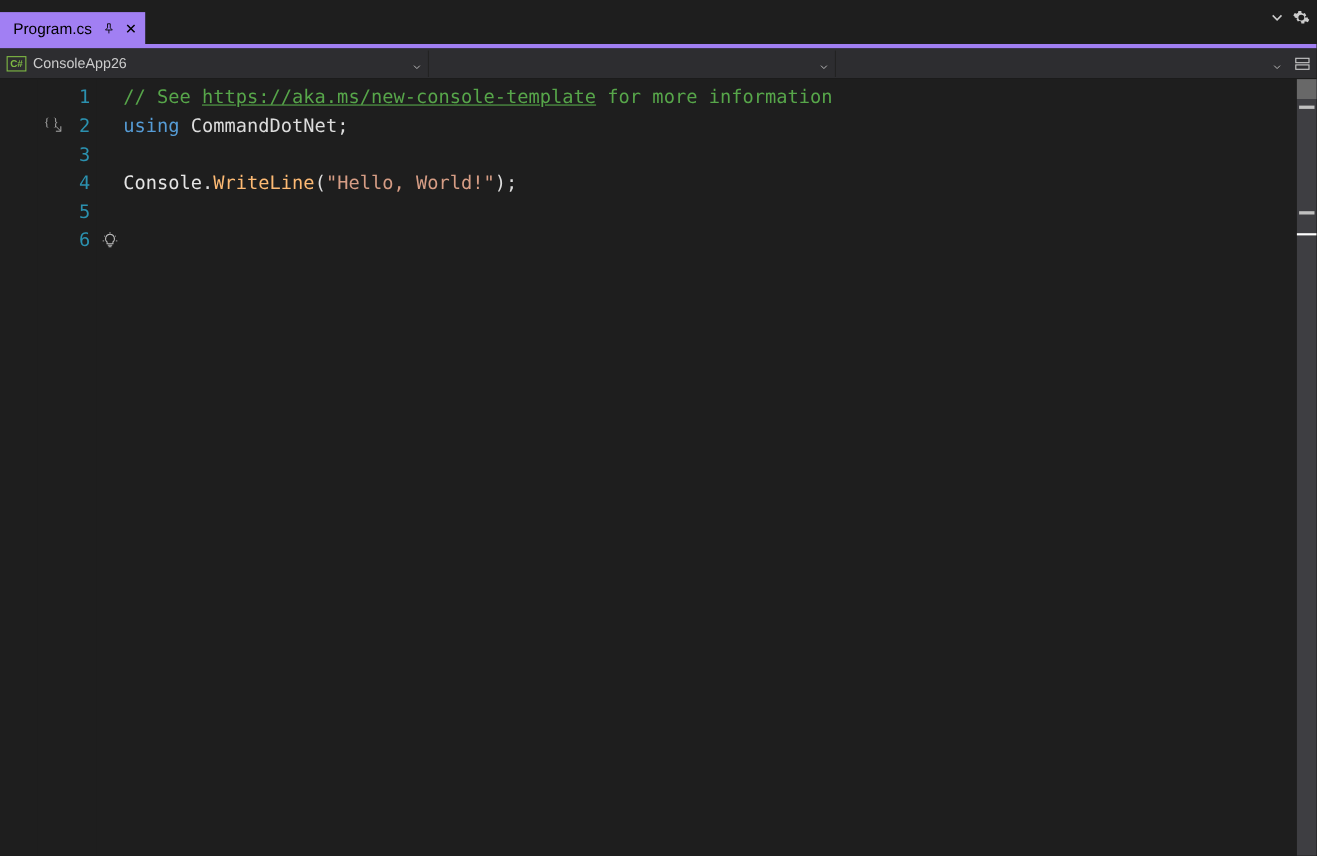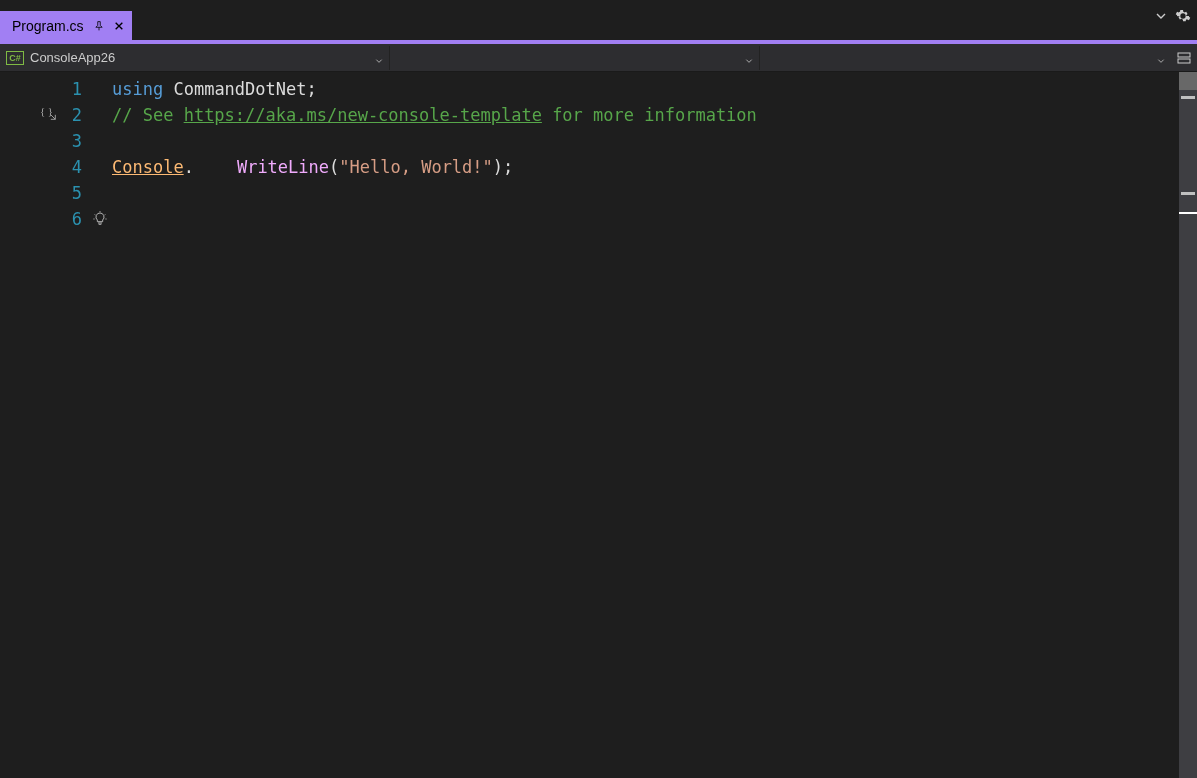--- a/index.html
+++ b/index.html
@@ -37,23 +37,23 @@
   .glyph-margin .gl { height:26px; display:flex; align-items:center; justify-content:center;}
   .bulb svg { width:16px; height:16px; }
   .code { flex:1; padding-top:4px; font-family:Consolas,monospace; font-size:17px; line-height:26px; }
   .code .row { height:26px; white-space:pre; position:relative;}
   .code .row.current { background:#0f0f0f; outline:1px solid #4a4a4a; }
   .hl-box { border:1px solid #6a6a6a; background:#264f78; padding:0 0px;}
 
   
   .c-comment { color:#57A64A; }
   .c-keyword { color:#569cd6; }
-  .c-type    { color:#fdba74;text-decoration:underline; }
+  .c-type    { color:#e5e5e5; }
   .c-plain   { color:#dcdcdc; }
-  .c-method  { color:#f0abfc;margin-left:43px; }
+  .c-method  { color:#fdba74; }
   .c-str     { color:#d69d85; }
   .c-link    { color:#57A64A; text-decoration:underline; }
   .c-local   { color:#9cdcfe; }
 
   .scrollbar { width:18px; background:#3e3e42; position:relative;}
   .scroll-thumb-top { position:absolute; top:0; left:0; right:0; height:18px; background:#686868;}
   .scroll-mark { position:absolute; left:2px; right:2px; height:3px; background:#c0c0c0;}
   .scroll-caret { position:absolute; left:0; right:0; height:2px; background:#fff; }
 
 </style>
@@ -144,22 +144,22 @@
         <div class="gl"></div>
       <div class="gl bulb">
         <svg viewBox="0 0 24 24">
             <path d="M12 3a6 6 0 0 0-4 10.5V16h8v-2.5A6 6 0 0 0 12 3z" fill="none" stroke="#bbb" stroke-width="1.4"></path>
             <path d="M9 18h6M10 20h4" stroke="#bbb" stroke-width="1.4"></path>
             <path d="M12 0v2M4 5l1.4 1.4M20 5l-1.4 1.4M2 12h2M20 12h2" stroke="#bbb" stroke-width="1.2"></path>
           </svg>
       </div>
     </div>
     <div class="code">
+      <div class="row"><span class="c-comment">// See </span><span class="c-link">https://aka.ms/new-console-template</span><span class="c-comment"> for more information</span></div>
       <div class="row"><span class="c-keyword">using</span><span> </span><span class="c-plain">CommandDotNet</span><span class="c-plain">;</span></div>
-      <div class="row"><span class="c-comment">// See </span><span class="c-link">https://aka.ms/new-console-template</span><span class="c-comment"> for more information</span></div>
       <div class="row"><span></span></div>
       <div class="row"><span class="c-type">Console</span><span class="c-plain">.</span><span class="c-method">WriteLine</span><span class="c-plain">(</span><span class="c-str">"Hello, World!"</span><span class="c-plain">)</span><span class="c-plain">;</span></div>
       <div class="row"><span></span></div>
     </div>
     <div class="scrollbar">
       <div class="scroll-thumb-top"></div>
       <div class="scroll-mark" style="top:24px;"></div>
       <div class="scroll-mark" style="top:120px;"></div>
       <div class="scroll-caret" style="top:140px;"></div>
     </div>

